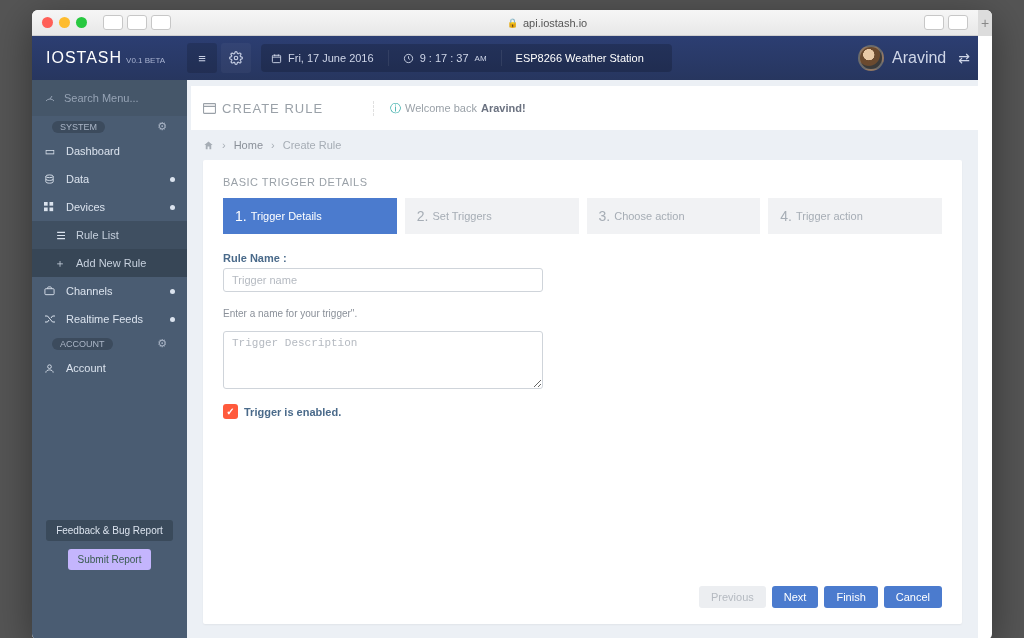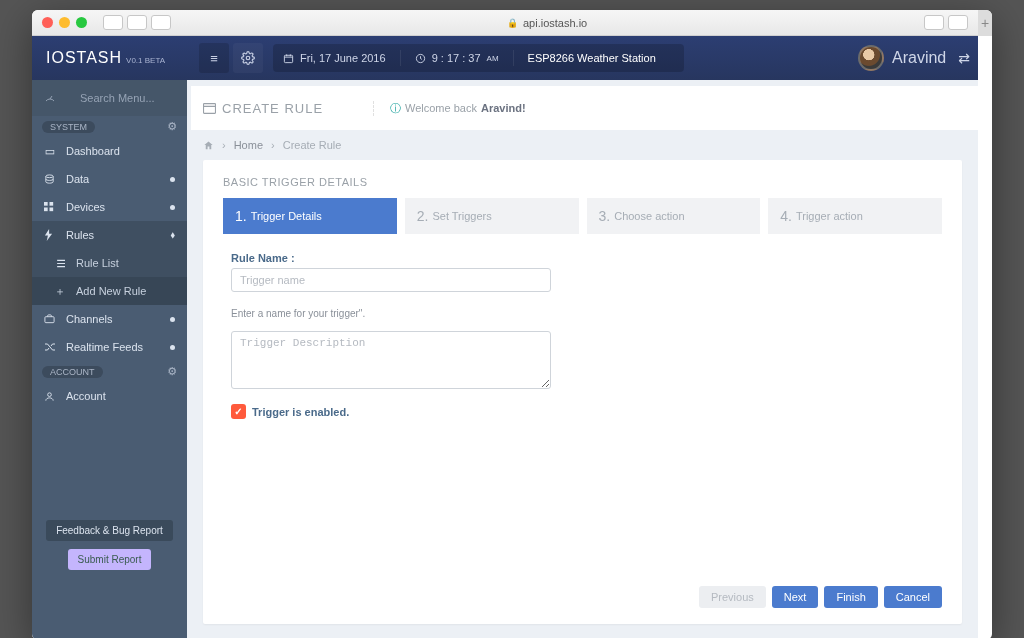--- a/index.html
+++ b/index.html
@@ -48,21 +48,21 @@
 
   
   .topbar {
     height:44px;
     background: linear-gradient(#2c3e72,#27365f);
     display:flex;
     align-items:center;
     color:#cfd6e8;
   }
   .brand {
-    width:167px;
+    width:155px;
     padding-left:14px;
     font-size:16px;
     letter-spacing:1px;
     color:#fff;
     font-weight:300;
     display:flex; align-items:baseline; gap:4px;
   }
   .brand .ver{ font-size:8px; color:#a9b3d1; letter-spacing:0;}
   .top-icon {
     width:30px; height:30px;
@@ -98,31 +98,31 @@
     color:#c7d1de;
     display:flex;
     flex-direction:column;
     font-size:11px;
   }
   .search {
     height:36px;
     display:flex; align-items:center;
     padding:0 12px;
     background:#455669;
-    gap:24px;
+    gap:8px;
     color:#96a3b5;
   }
   .search input{
     background:transparent; border:none; outline:none;
     color:#c7d1de; font-size:11px; width:100%;
   }
   .search input::placeholder{color:#96a3b5;}
   .section-label{
     display:flex; align-items:center;
-    padding:4px 10px;
+    padding:4px 20px;
     gap:6px;
     color:#aab5c6;
     justify-content:center;
   }
   .section-label .badge{
     background:#3c4b5d; border-radius:9px; padding:1px 8px; font-size:9px;
   }
   .section-label .gear{ margin-left:auto; font-size:11px;}
   .nav-item{
     display:flex; align-items:center;
@@ -186,21 +186,21 @@
   .steps{
     display:flex; gap:8px; padding:0 20px;
   }
   .step{
     flex:1; height:36px; background:#f1f2f4;
     display:flex; align-items:center; padding:0 12px;
     color:#a6adb5; font-size:11px; gap:4px;
   }
   .step .num{ font-size:14px;}
   .step.active{ background:#4b7bce; color:#fff;}
-  .form-area{ padding:18px 28px 8px 28px; max-width:440px; }
+  .form-area{ padding:18px 28px 8px 20px; max-width:440px; }
   .field-label{ font-size:11px; color:#4a6a8a; font-weight:600; margin-bottom:4px;}
   .field-help{ font-size:10px; color:#8a9099; margin-top:16px;}
   .text-input, .textarea{
     width:320px; border:1px solid #cfd4da; border-radius:3px;
     padding:5px 8px; font-size:11px; color:#555;
     outline:none;
   }
   .text-input::placeholder, .textarea::placeholder{color:#b5bac1;}
   .textarea{ height:58px; resize:both; font-family:Liberation Mono, monospace; width:320px;}
   .field-block{ margin-bottom:12px;}
@@ -328,29 +328,20 @@
               <svg width="11" height="11" viewBox="0 0 12 12" fill="#dbe3ee">
                   <rect width="4" height="4"></rect>
                   <rect x="6" width="4" height="4"></rect>
                   <rect y="6" width="4" height="4"></rect>
                   <rect x="6" y="6" width="4" height="4"></rect>
                 </svg>
             </span>
             <span>Devices</span>
             <span class="dot"></span>
           </div>
-          <div class="nav-item active">
-            <span class="nav-icon">
-              <svg width="9" height="12" viewBox="0 0 12 20" fill="#dbe3ee">
-                  <path d="M7 0L0 11h5l-2 9 9-12H7z"></path>
-                </svg>
-            </span>
-            <span>Rules</span>
-            <span class="key">⬧</span>
-          </div>
           <div class="nav-sub">
             <span class="nav-icon">
               <svg width="11" height="9" viewBox="0 0 14 10" stroke="#dbe3ee" stroke-width="1.5">
                   <path d="M4 1h10M4 5h10M4 9h10M1 1h0M1 5h0M1 9h0"></path>
                 </svg>
             </span>
             <span>Rule List</span>
           </div>
           <div class="nav-sub deeper">
             <span class="nav-icon">＋</span>

